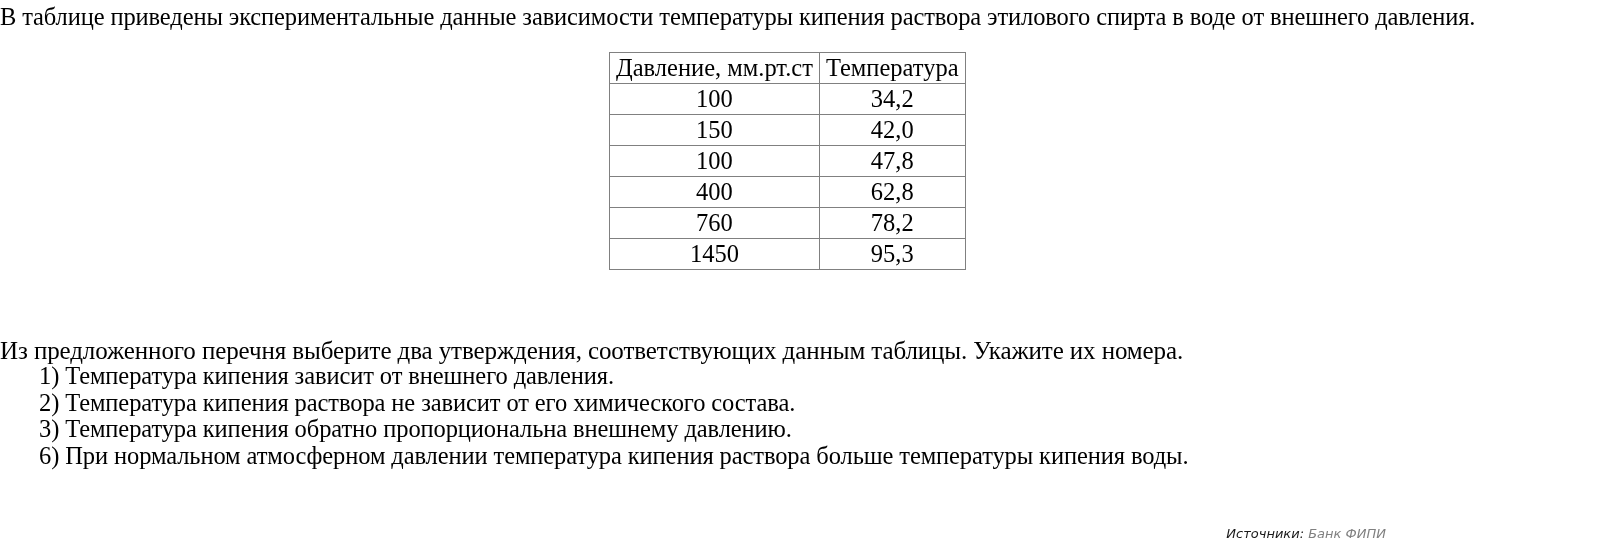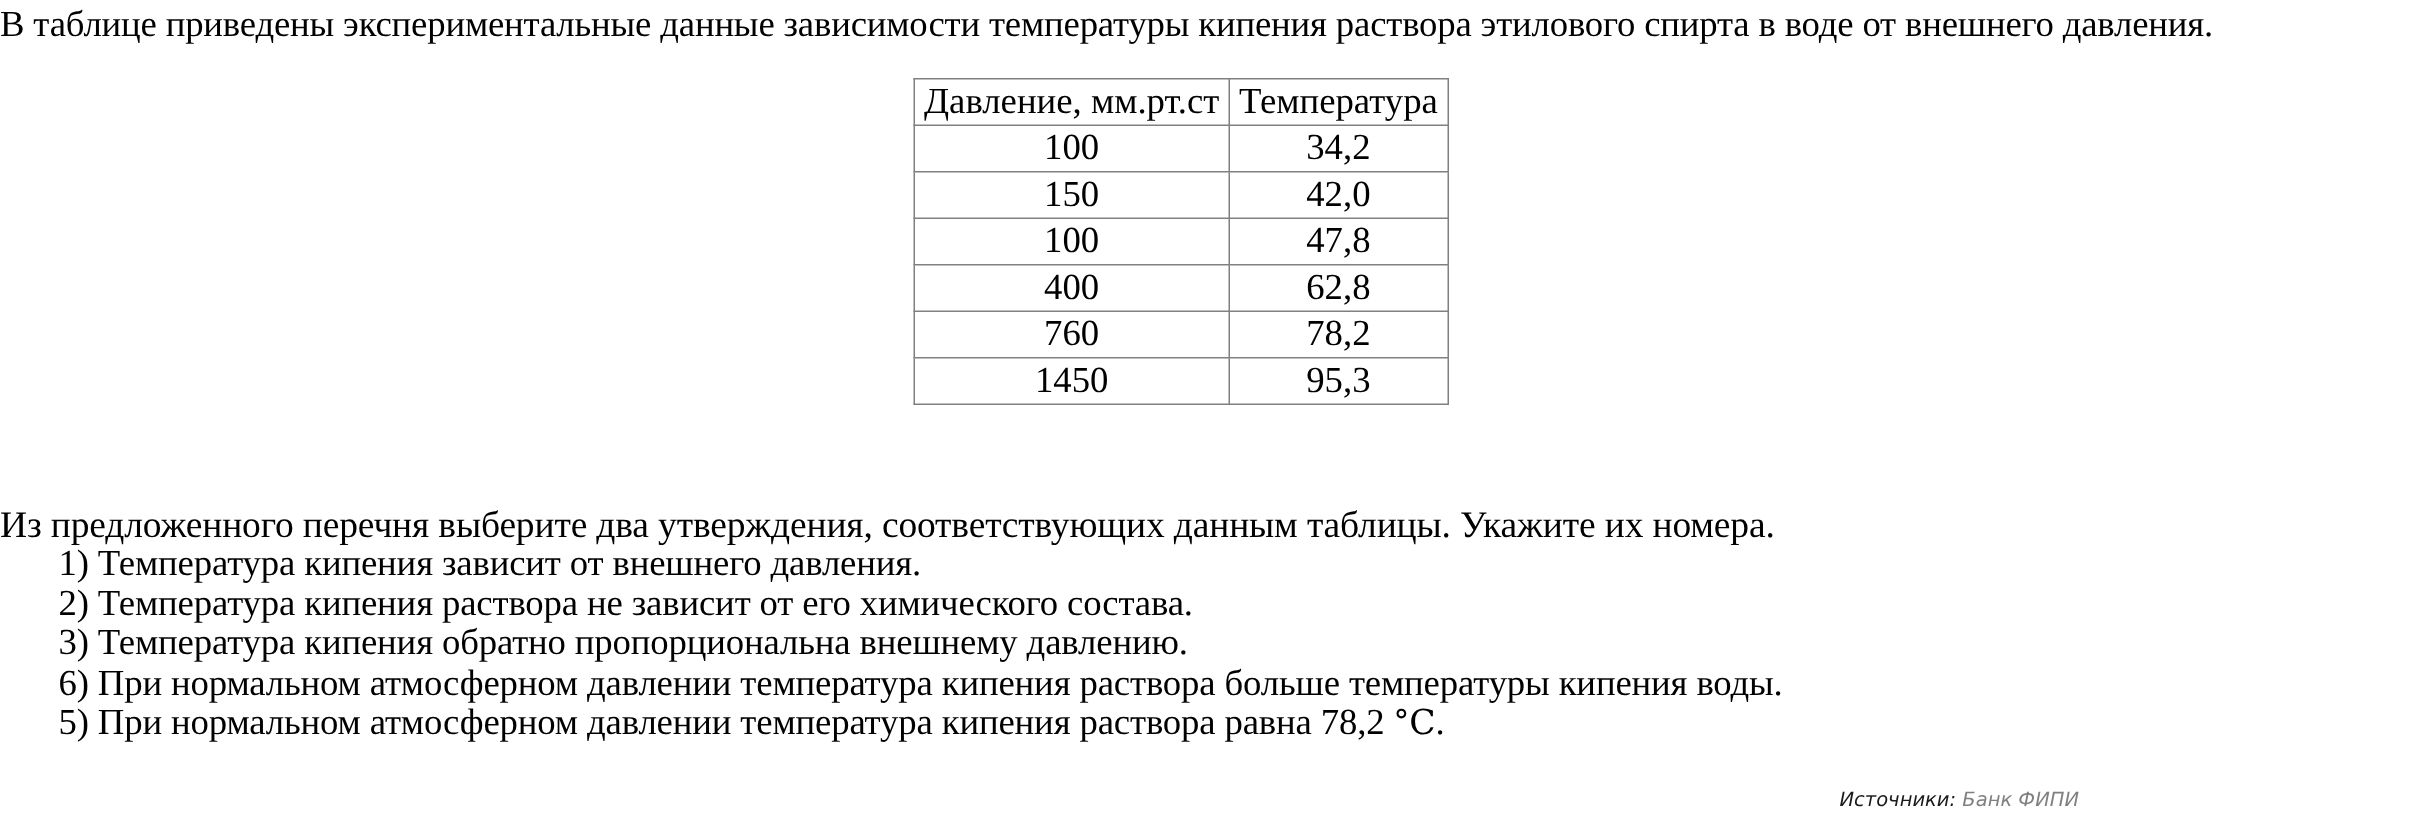--- a/index.html
+++ b/index.html
@@ -168,21 +168,20 @@
     </table>
   </div>
 
   <div class="question">Из предложенного перечня выберите два утверждения, соответствующих данным таблицы. Укажите их номера.</div>
 
   <div class="options">
     <div class="opt">1) Температура кипения зависит от внешнего давления.</div>
     <div class="opt">2) Температура кипения раствора не зависит от его химического состава.</div>
     <div class="opt">3) Температура кипения обратно пропорциональна внешнему давлению.</div>
     <div class="opt">6) При нормальном атмосферном давлении температура кипения раствора больше температуры кипения воды.</div>
-    <div class="opt"><span>5) При нормальном атмосферном давлении температура кипения раствора равна 78,2 </span><span class="deg">°</span><span class="deg-c">C</span><span>.</span></div>
   </div>
 
   <div class="footer">
     <span class="src-label">Источники:</span>
     <span class="src-value">Банк ФИПИ</span>
   </div>
 
 </div>
 
 </body></html>

